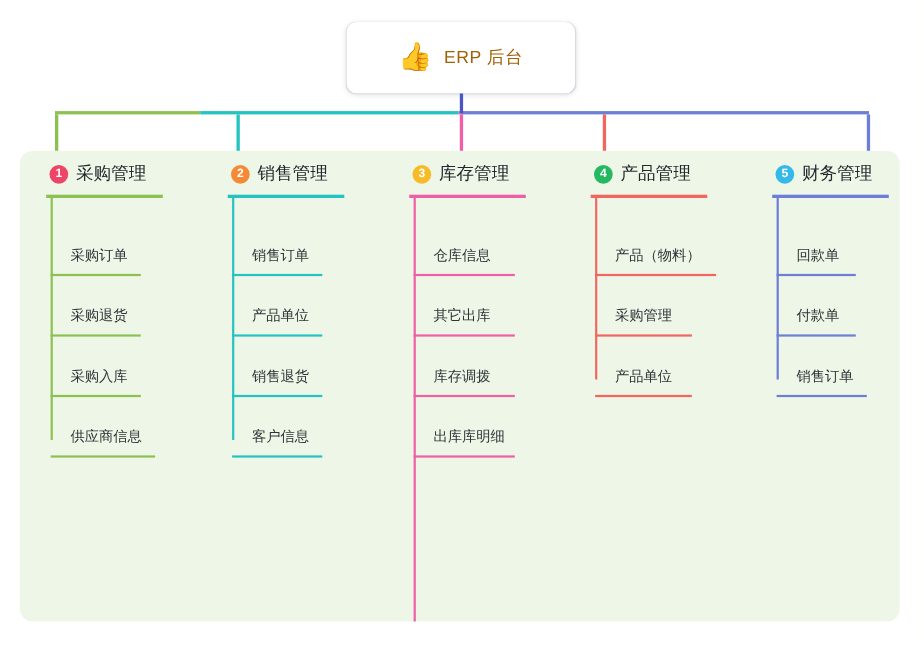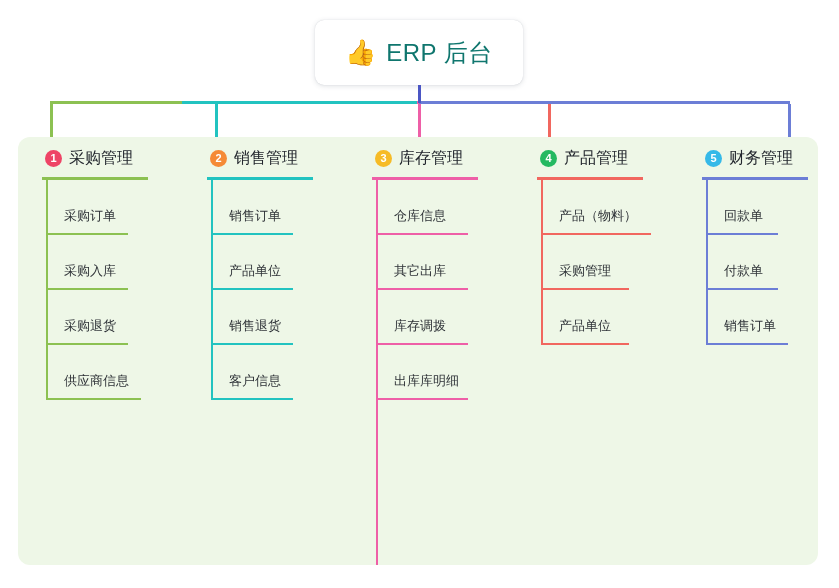--- a/index.html
+++ b/index.html
@@ -39,22 +39,22 @@
     display: flex;
     align-items: center;
     gap: 10px;
   }
   #root-card .thumb {
     font-size: 25px;
     line-height: 1;
     display: block;
   }
   #root-card .root-title {
-    font-size: 24px;
-    color: #0f766e;
+    font-size: 16px;
+    color: #a16207;
     letter-spacing: 0.5px;
     white-space: nowrap;
   }
 
   
   .stem-main {
     position: absolute;
     left: 418px;
     top: 85px;
     width: 3px;
@@ -113,21 +113,21 @@
     white-space: nowrap;
   }
   .col-rule {
     height: 3px;
     margin-top: 7px;
   }
 
   
   .col-body {
     position: relative;
-    padding-top: 0;
+    padding-top: 16px;
   }
   .spine {
     position: absolute;
     left: 4px;
     top: 0;
     width: 2px;
   }
   .item {
     position: relative;
     height: 55px;
@@ -182,28 +182,28 @@
           <span class="col-title">采购管理</span>
         </div>
         <div class="col-rule" style="width: 106px; background: rgb(140, 193, 82);"></div>
         <div class="col-body">
           <div class="spine" style="background: rgb(140, 193, 82); height: 220px;"></div>
           <div class="item">
             <span class="item-label">采购订单</span>
             <div class="item-rule" style="width: 82px; background: rgb(140, 193, 82);"></div>
           </div>
           <div class="item">
+            <span class="item-label">采购退货</span>
+            <div class="item-rule" style="width: 82px; background: rgb(140, 193, 82);"></div>
+          </div>
+          <div class="item">
             <span class="item-label">采购入库</span>
             <div class="item-rule" style="width: 82px; background: rgb(140, 193, 82);"></div>
           </div>
           <div class="item">
-            <span class="item-label">采购退货</span>
-            <div class="item-rule" style="width: 82px; background: rgb(140, 193, 82);"></div>
-          </div>
-          <div class="item">
             <span class="item-label">供应商信息</span>
             <div class="item-rule" style="width: 95px; background: rgb(140, 193, 82);"></div>
           </div>
         </div>
       </div>
       <div class="column" style="left: 207px; width: 150px;">
         <div class="col-header">
           <span class="badge" style="background: rgb(245, 138, 54);">2</span>
           <span class="col-title">销售管理</span>
         </div>

